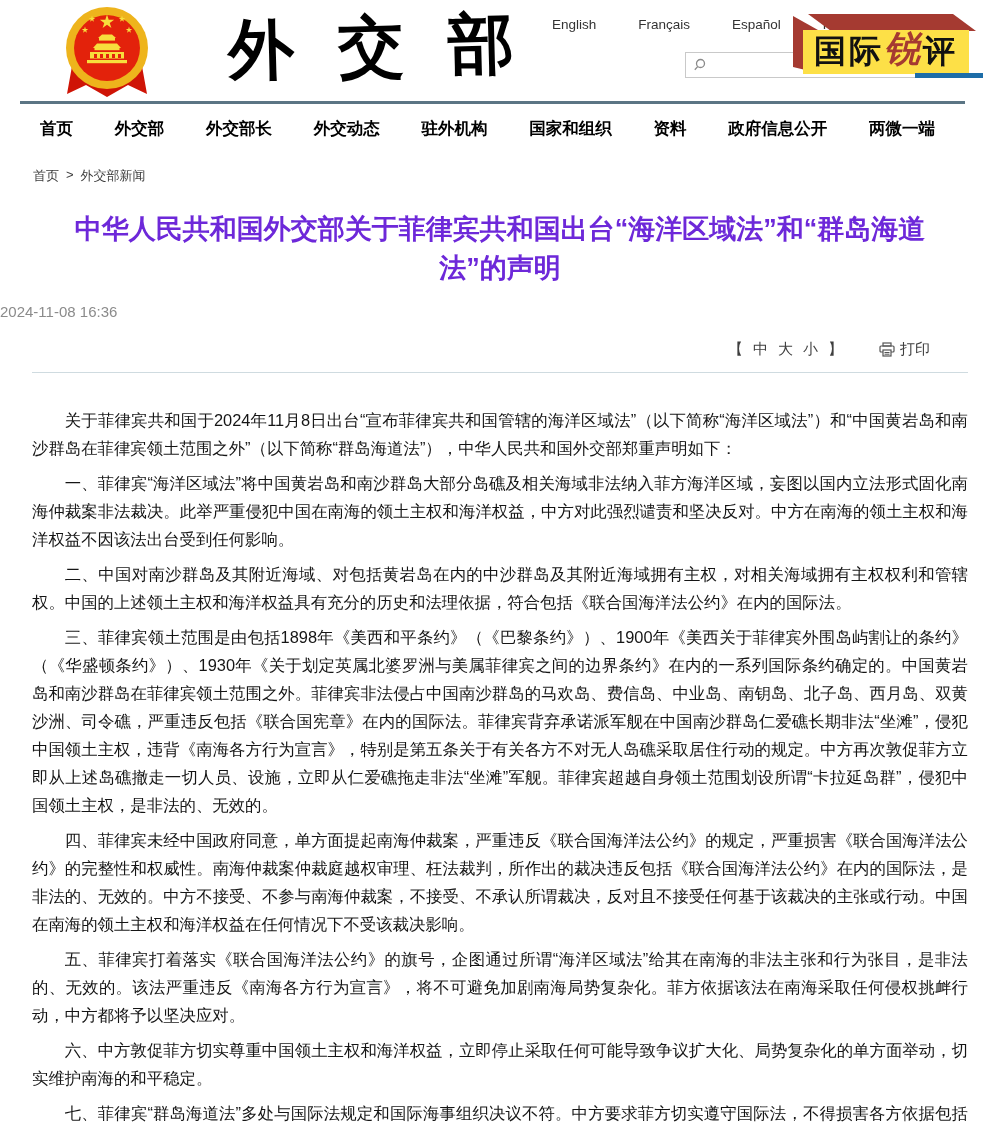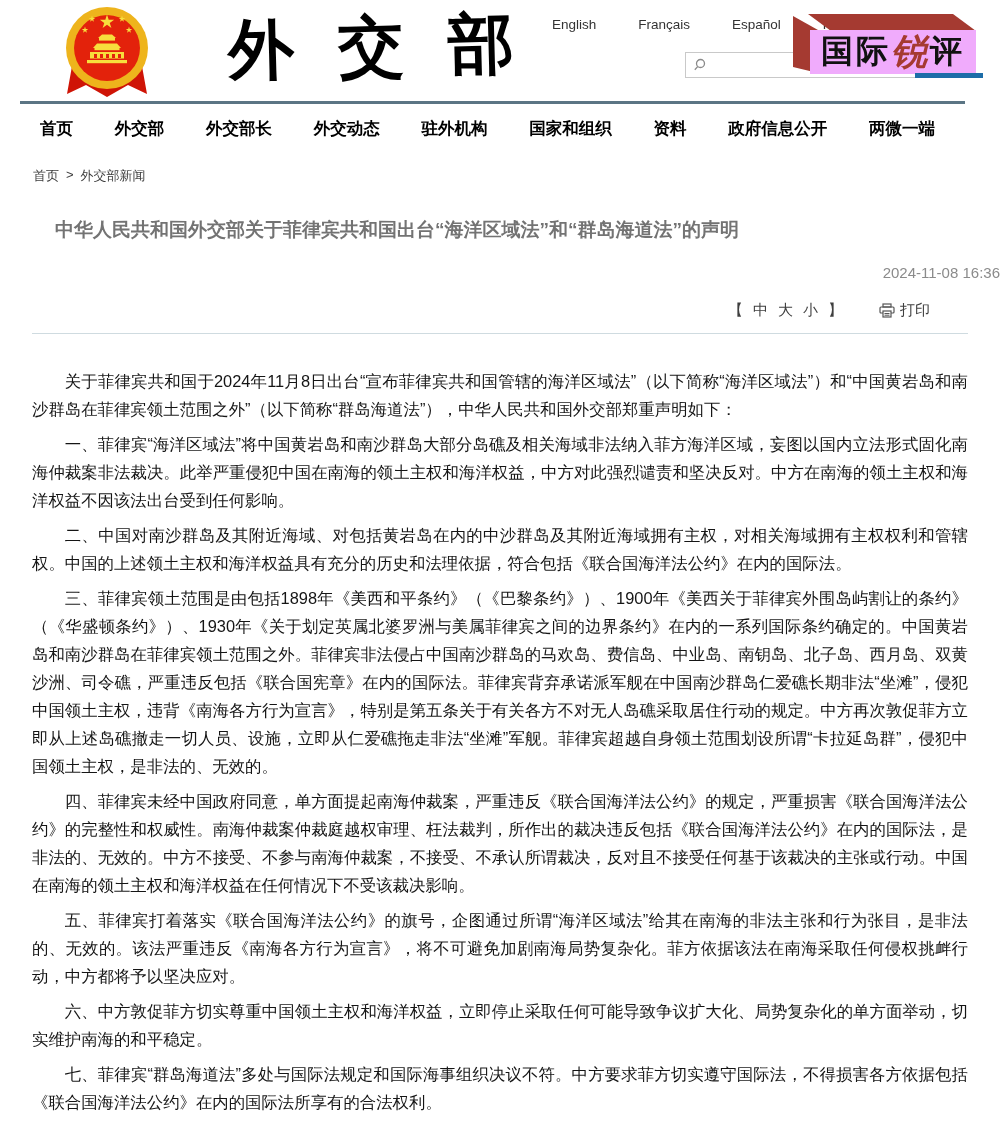--- a/index.html
+++ b/index.html
@@ -24,38 +24,38 @@
        font-size:13.5px;color:#333;}
   .lang-link{cursor:pointer;white-space:nowrap;}
   .search{position:absolute;left:685px;top:52px;width:282px;height:26px;
        border:1px solid #c9c9c9;background:#fff;display:flex;align-items:center;
        padding-left:7px;}
   .search input{border:none;outline:none;flex:1;font-size:13px;background:transparent;
        font-family:inherit;}
   
   .banner{position:absolute;left:790px;top:6px;width:200px;height:90px;cursor:pointer;}
   .banner-ribbon{position:absolute;left:0;top:0;}
-  .banner-panel{position:absolute;left:20px;top:24px;width:166px;height:44px;background:#f0abfc;
-       display:flex;align-items:center;justify-content:center;font-size:32px;font-weight:bold;
+  .banner-panel{position:absolute;left:13px;top:24px;width:166px;height:44px;background:#fde047;
+       display:flex;align-items:flex-end;justify-content:center;font-size:32px;font-weight:bold;
        font-family:"DejaVu Serif","Liberation Serif",serif;letter-spacing:3px;color:#111;
        white-space:nowrap;}
   .banner-red-char{color:var(--accent-red);font-size:36px;font-style:italic;}
   .banner-blue{position:absolute;left:125px;top:67px;width:68px;height:5px;
        background:var(--underline-blue);}
   
   .top-rule{margin:0 35px 0 20px;border-top:3px solid var(--divider-slate);}
   .nav{display:flex;justify-content:space-between;margin:0 35px 0 20px;
        padding:14px 30px 0 20px;font-size:16.5px;font-weight:bold;color:#000;}
   .nav-item{cursor:pointer;white-space:nowrap;}
   
   .breadcrumb{margin:27px 0 0 33px;font-size:13px;color:#3d3d3d;display:flex;gap:7px;}
   .crumb{cursor:pointer;}
-  .page-title{margin:25px 55px 0;text-align:left;font-size:19px;font-weight:bold;
-       line-height:39px;color:#737373;}
-  .pub-date{margin-top:15px;text-align:right;font-size:15px;color:#8b8b8b;}
+  .page-title{margin:25px 55px 0;text-align:center;font-size:27px;font-weight:bold;
+       line-height:39px;color:#6d28d9;}
+  .pub-date{margin-top:15px;text-align:left;font-size:15px;color:#8b8b8b;}
   .controls{display:flex;justify-content:flex-end;align-items:center;
        margin:20px 70px 0 0;font-size:15px;color:#3f3f3f;gap:10px;}
   .ctrl{cursor:pointer;}
   .bracket{color:#3f3f3f;}
   .print-group{display:flex;align-items:center;gap:5px;margin-left:26px;cursor:pointer;}
   .light-rule{margin:13px 32px 0;border-top:1px solid var(--divider-light);}
   
   .article-body{margin:33px 32px 0;font-size:16.4px;line-height:28px;
        text-align:justify;color:#151515;}
   .article-body p{margin:0 0 7px;text-indent:2em;}

